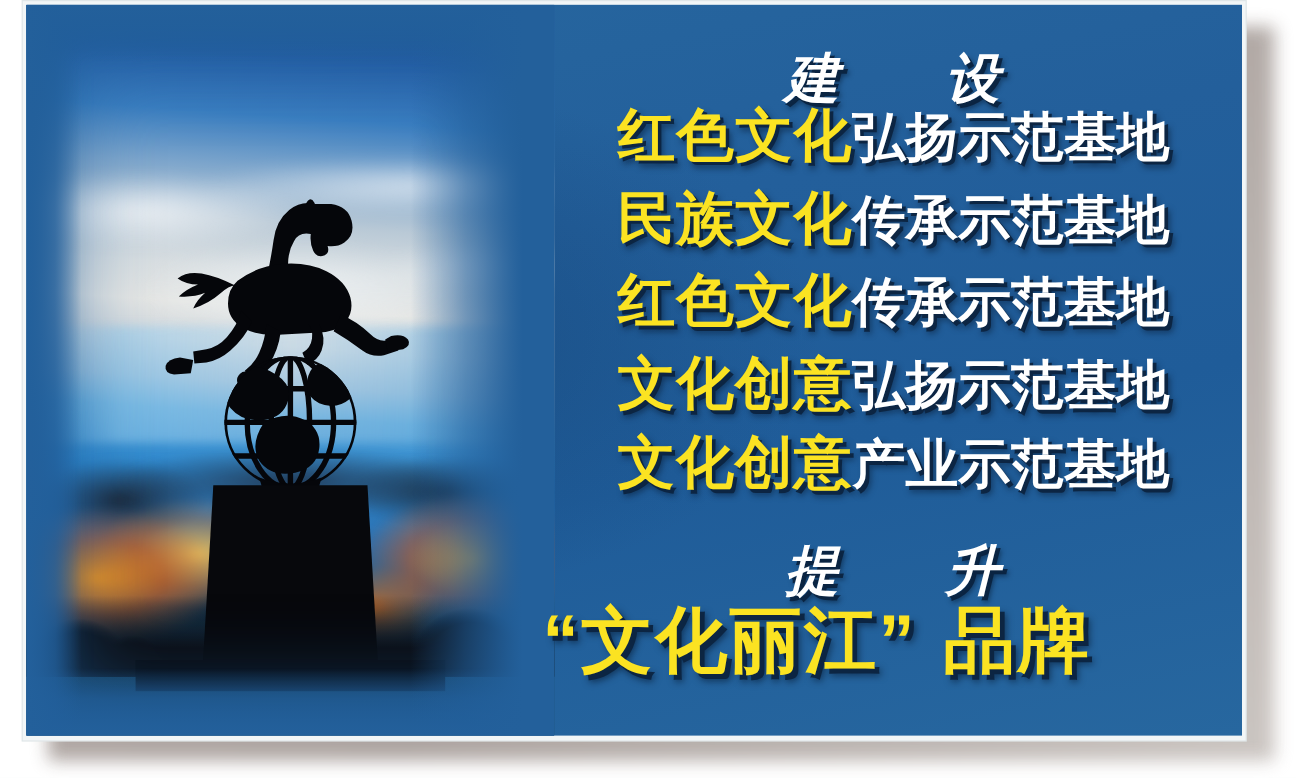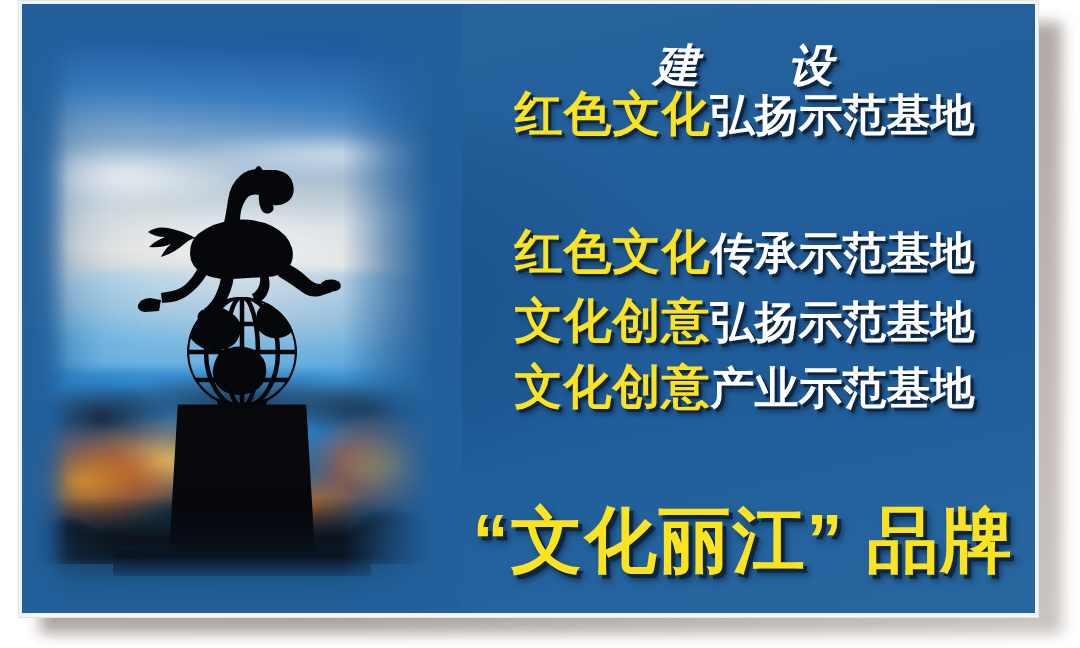--- a/index.html
+++ b/index.html
@@ -300,22 +300,21 @@
   #line-2 { top: 224px; }
   #line-3 { top: 293px; }
   #line-4 { top: 362px; font-family: Liberation Mono, monospace; }
 
   
   .brand-line {
     position: absolute;
     top: 500px;
     left: 0;
     width: 100%;
-    text-align: center;
-    font-size: 72px;
+    font-size: 60px;
     line-height: 1;
     color: #fbe322;
     letter-spacing: 2px;
     text-shadow:
       4px 4px 0 rgba(12,36,64,0.95),
       5px 6px 6px rgba(5,20,40,0.6);
   }
   .brand-gap { display: inline-block; width: 22px; }
 </style>
 </head>
@@ -467,33 +466,37 @@
     </div>
 
     <div class="text-col">
 
       <div id="heading-top" class="heading cjk">建  设</div>
 
       <div id="line-0" class="base-line cjk">
         <span class="hl">红色文化</span><span class="rest">弘扬示范基地</span>
       </div>
 
+      <div id="line-1" class="base-line cjk">
+        <span class="hl">民族文化</span><span class="rest">传承示范基地</span>
+      </div>
 
       <div id="line-2" class="base-line cjk">
         <span class="hl">红色文化</span><span class="rest">传承示范基地</span>
       </div>
 
       <div id="line-3" class="base-line cjk">
         <span class="hl">文化创意</span><span class="rest">弘扬示范基地</span>
       </div>
 
       <div id="line-4" class="base-line cjk">
         <span class="hl">文化创意</span><span class="rest">产业示范基地</span>
       </div>
 
+      <div id="heading-bottom" class="heading cjk">提  升</div>
 
       <div class="brand-line cjk">
         <span>“文化丽江”</span><span class="brand-gap"></span><span>品牌</span>
       </div>
 
     </div>
 
   </div>
 </div>
 

